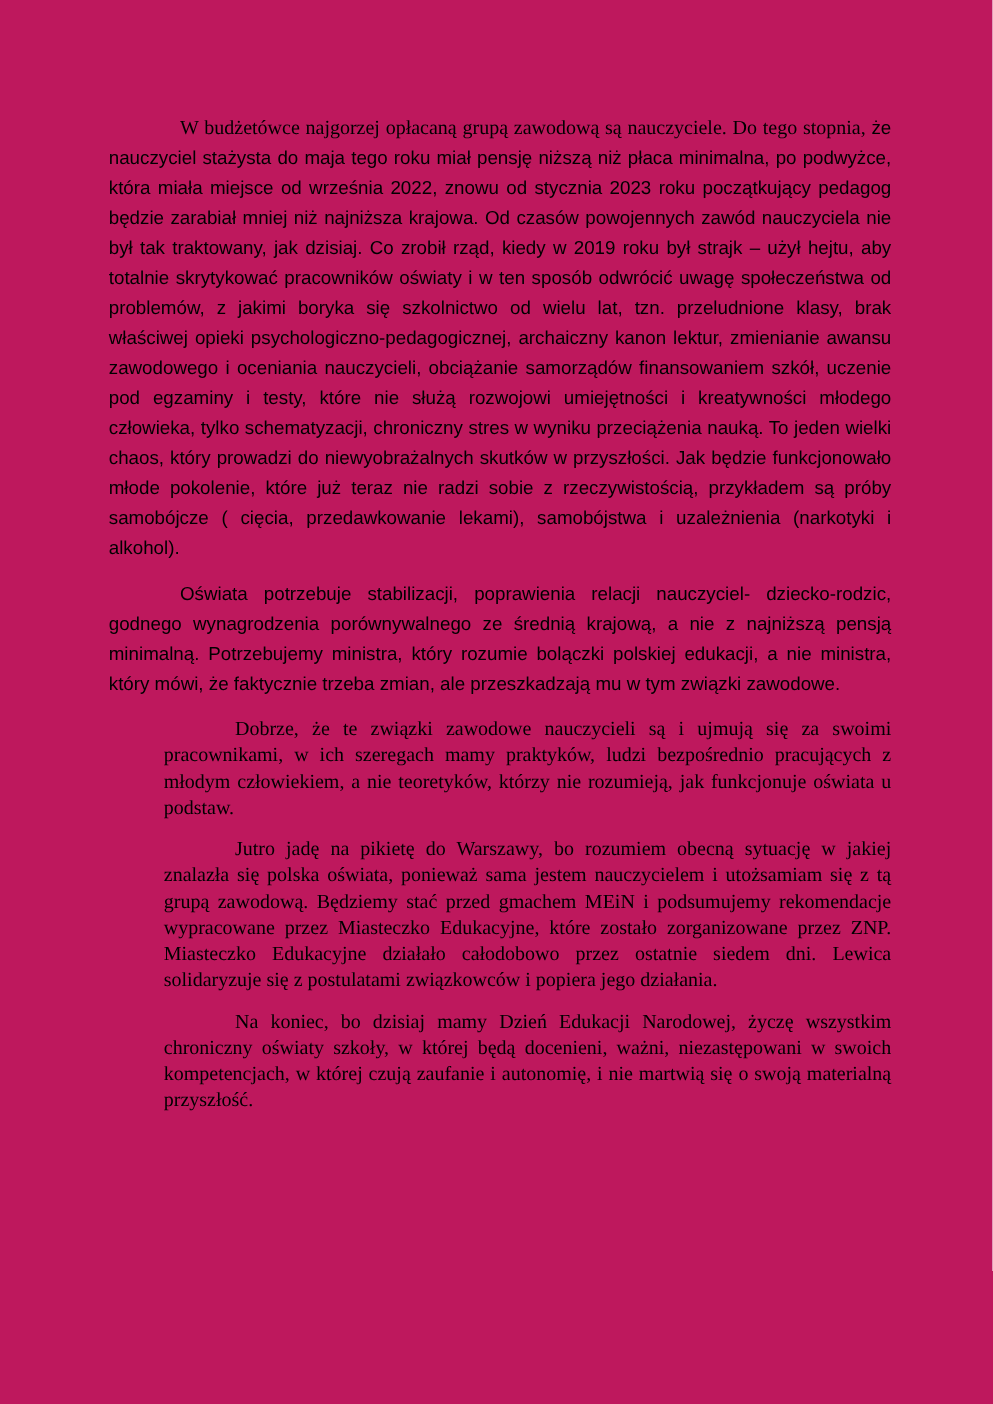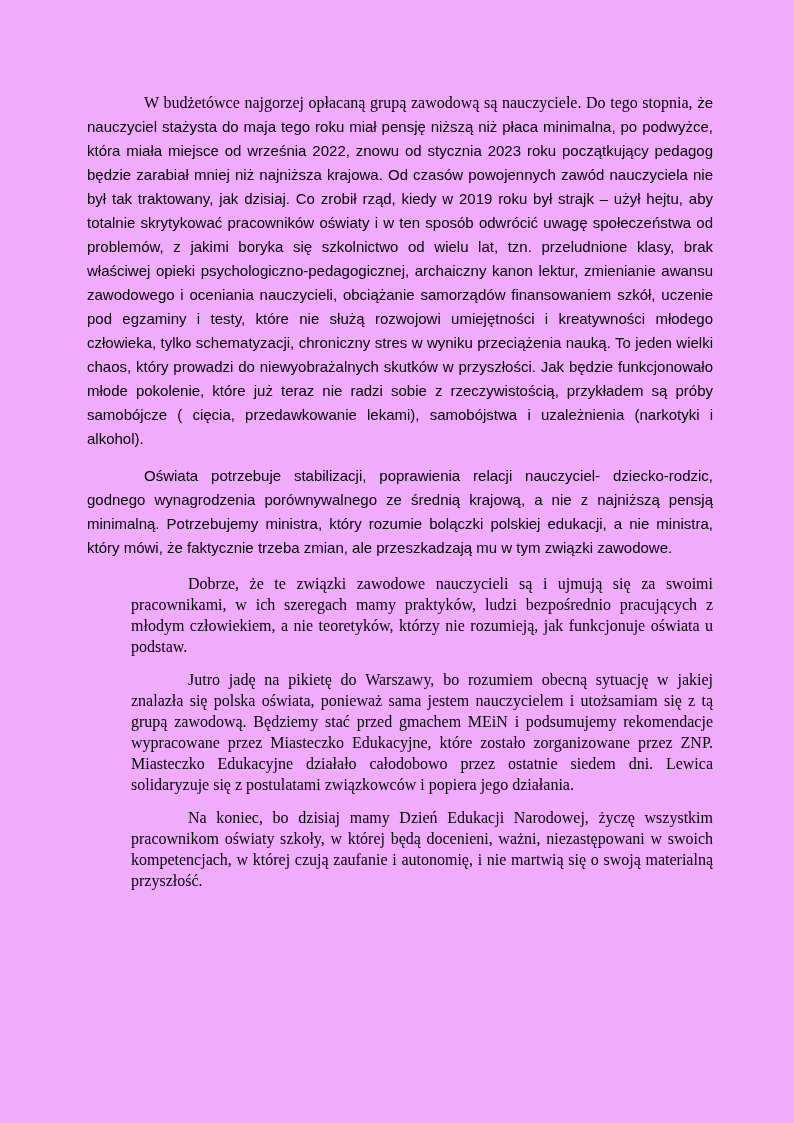--- a/index.html
+++ b/index.html
@@ -4,21 +4,21 @@
   <style>
     html, body {
       margin: 0;
       padding: 0;
       background: #ffffff;
     }
     .page {
       position: relative;
       width: 794px;
       height: 1123px;
-      background: #f0abfc;
+      background: #be185d;
       overflow: hidden;
     }
     .content {
       position: absolute;
       left: 87px;
       top: 91px;
       width: 626px;
       color: #000000;
     }
     p.para {
@@ -56,16 +56,16 @@
   <div class="content">
 
     <p class="para sans-para"><span class="run-serif">W budżetówce najgorzej opłacaną grupą zawodową są nauczyciele. Do tego stopnia, </span><span class="run-sans">że nauczyciel stażysta do maja tego roku miał pensję niższą niż płaca minimalna, po podwyżce, która miała miejsce od września 2022, znowu od stycznia 2023 roku początkujący pedagog będzie zarabiał mniej niż najniższa krajowa. Od czasów powojennych zawód nauczyciela nie był tak traktowany, jak dzisiaj. Co zrobił rząd, kiedy w 2019 roku był strajk – użył hejtu, aby totalnie skrytykować pracowników oświaty i w ten sposób odwrócić uwagę społeczeństwa od problemów, z jakimi boryka się szkolnictwo od wielu lat, tzn. przeludnione klasy, brak właściwej opieki psychologiczno-pedagogicznej, archaiczny kanon lektur, zmienianie awansu zawodowego i oceniania nauczycieli, obciążanie samorządów finansowaniem szkół, uczenie pod egzaminy i testy, które nie służą rozwojowi umiejętności i kreatywności młodego człowieka, tylko schematyzacji, chroniczny stres w wyniku przeciążenia nauką. To jeden wielki chaos, który prowadzi do niewyobrażalnych skutków w przyszłości. Jak będzie funkcjonowało młode pokolenie, które już teraz nie radzi sobie z rzeczywistością, przykładem są próby samobójcze ( cięcia, przedawkowanie lekami), samobójstwa i uzależnienia (narkotyki i alkohol).</span></p>
 
     <p class="para sans-para"><span class="run-sans">Oświata potrzebuje stabilizacji, poprawienia relacji nauczyciel- dziecko-rodzic, godnego wynagrodzenia porównywalnego ze średnią krajową, a nie z najniższą pensją minimalną. Potrzebujemy ministra, który rozumie bolączki polskiej edukacji, a nie ministra, który mówi, że faktycznie trzeba zmian, ale przeszkadzają mu w tym związki zawodowe.</span></p>
 
     <p class="para serif-para"><span class="run-serif">Dobrze, że te związki zawodowe nauczycieli są i ujmują się za swoimi pracownikami, w ich szeregach mamy praktyków, ludzi bezpośrednio pracujących z młodym człowiekiem, a nie teoretyków, którzy nie rozumieją, jak funkcjonuje oświata u podstaw.</span></p>
 
     <p class="para serif-para"><span class="run-serif">Jutro jadę na pikietę do Warszawy, bo rozumiem obecną sytuację w jakiej znalazła się polska oświata, ponieważ sama jestem nauczycielem i utożsamiam się z tą grupą zawodową. Będziemy stać przed gmachem MEiN i podsumujemy rekomendacje wypracowane przez Miasteczko Edukacyjne, które zostało zorganizowane przez ZNP. Miasteczko Edukacyjne działało całodobowo przez ostatnie siedem dni. Lewica solidaryzuje się z postulatami związkowców i popiera jego działania.</span></p>
 
-    <p class="para serif-para"><span class="run-serif">Na koniec, bo dzisiaj mamy Dzień Edukacji Narodowej, życzę wszystkim pracownikom oświaty szkoły, w której będą docenieni, ważni, niezastępowani w swoich kompetencjach, w której czują zaufanie i autonomię, i nie martwią się o swoją materialną przyszłość.</span></p>
+    <p class="para serif-para"><span class="run-serif">Na koniec, bo dzisiaj mamy Dzień Edukacji Narodowej, życzę wszystkim chroniczny oświaty szkoły, w której będą docenieni, ważni, niezastępowani w swoich kompetencjach, w której czują zaufanie i autonomię, i nie martwią się o swoją materialną przyszłość.</span></p>
 
   </div>
 </div>
 
 </body></html>

